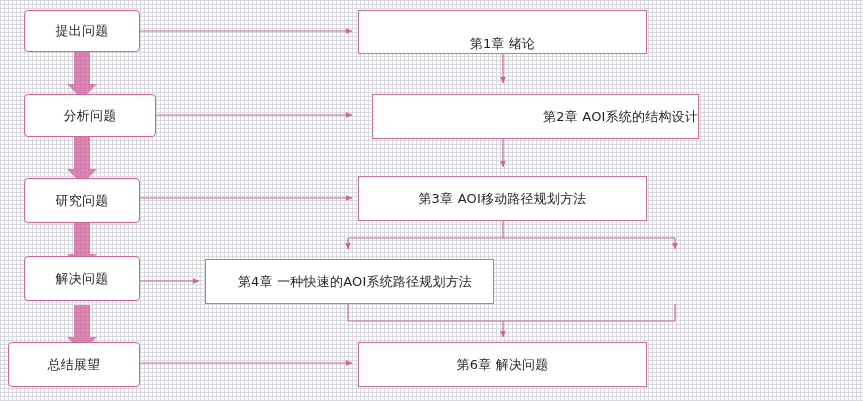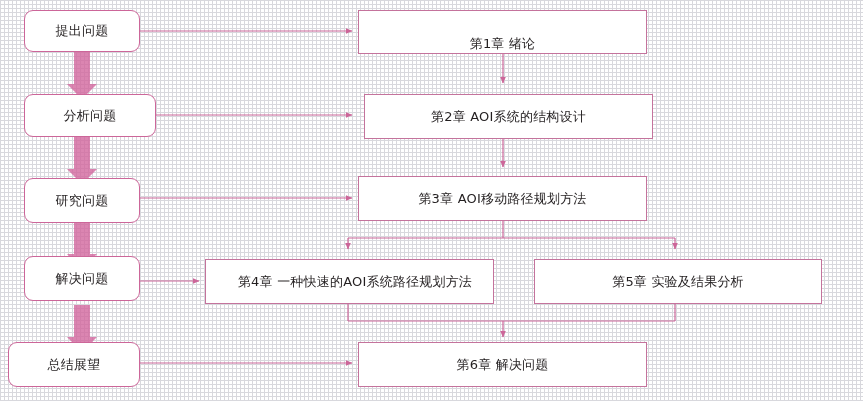--- a/index.html
+++ b/index.html
@@ -40,21 +40,21 @@
     display: flex;
     align-items: center;
     justify-content: center;
     color: #231f20;
     font-size: 13px;
     letter-spacing: 0.2px;
     white-space: nowrap;
   }
   .node-left {
     border: 1.4px solid #cc6699;
-    border-radius: 9px;
+    border-radius: 4px;
   }
   .node-right {
     border: 1.4px solid #c4739c;
     border-radius: 0;
   }
 </style>
 </head>
 <body>
 
 <div id="chart-canvas">
@@ -119,29 +119,26 @@
   <div class="node node-left" style="left:24px; top:256px; width:116px; height:45px;">
     <span>解决问题</span>
   </div>
   <div class="node node-left" style="left:8px; top:342px; width:132px; height:45px;">
     <span>总结展望</span>
   </div>
 
   <div class="node node-right" style="left:358px; top:10px; width:289px; height:44px;align-items:flex-end;">
     <span>第1章   绪论</span>
   </div>
-  <div class="node node-right" style="left:364px; top:94px; width:289px; height:45px;">
+  <div class="node node-right" style="left:372px; top:94px; width:327px; height:45px;justify-content:flex-end;">
     <span>第2章   AOI系统的结构设计</span>
   </div>
   <div class="node node-right" style="left:358px; top:176px; width:289px; height:45px;">
     <span>第3章   AOI移动路径规划方法</span>
   </div>
   <div class="node node-right" style="left:205px; top:259px; width:289px; height:45px;padding-left:11px;">
     <span>第4章   一种快速的AOI系统路径规划方法</span>
   </div>
-  <div class="node node-right" style="left:534px; top:259px; width:288px; height:45px;">
-    <span>第5章   实验及结果分析</span>
-  </div>
   <div class="node node-right" style="left:358px; top:342px; width:289px; height:45px;">
     <span>第6章   解决问题</span>
   </div>
 
 </div>
 
 </body></html>

